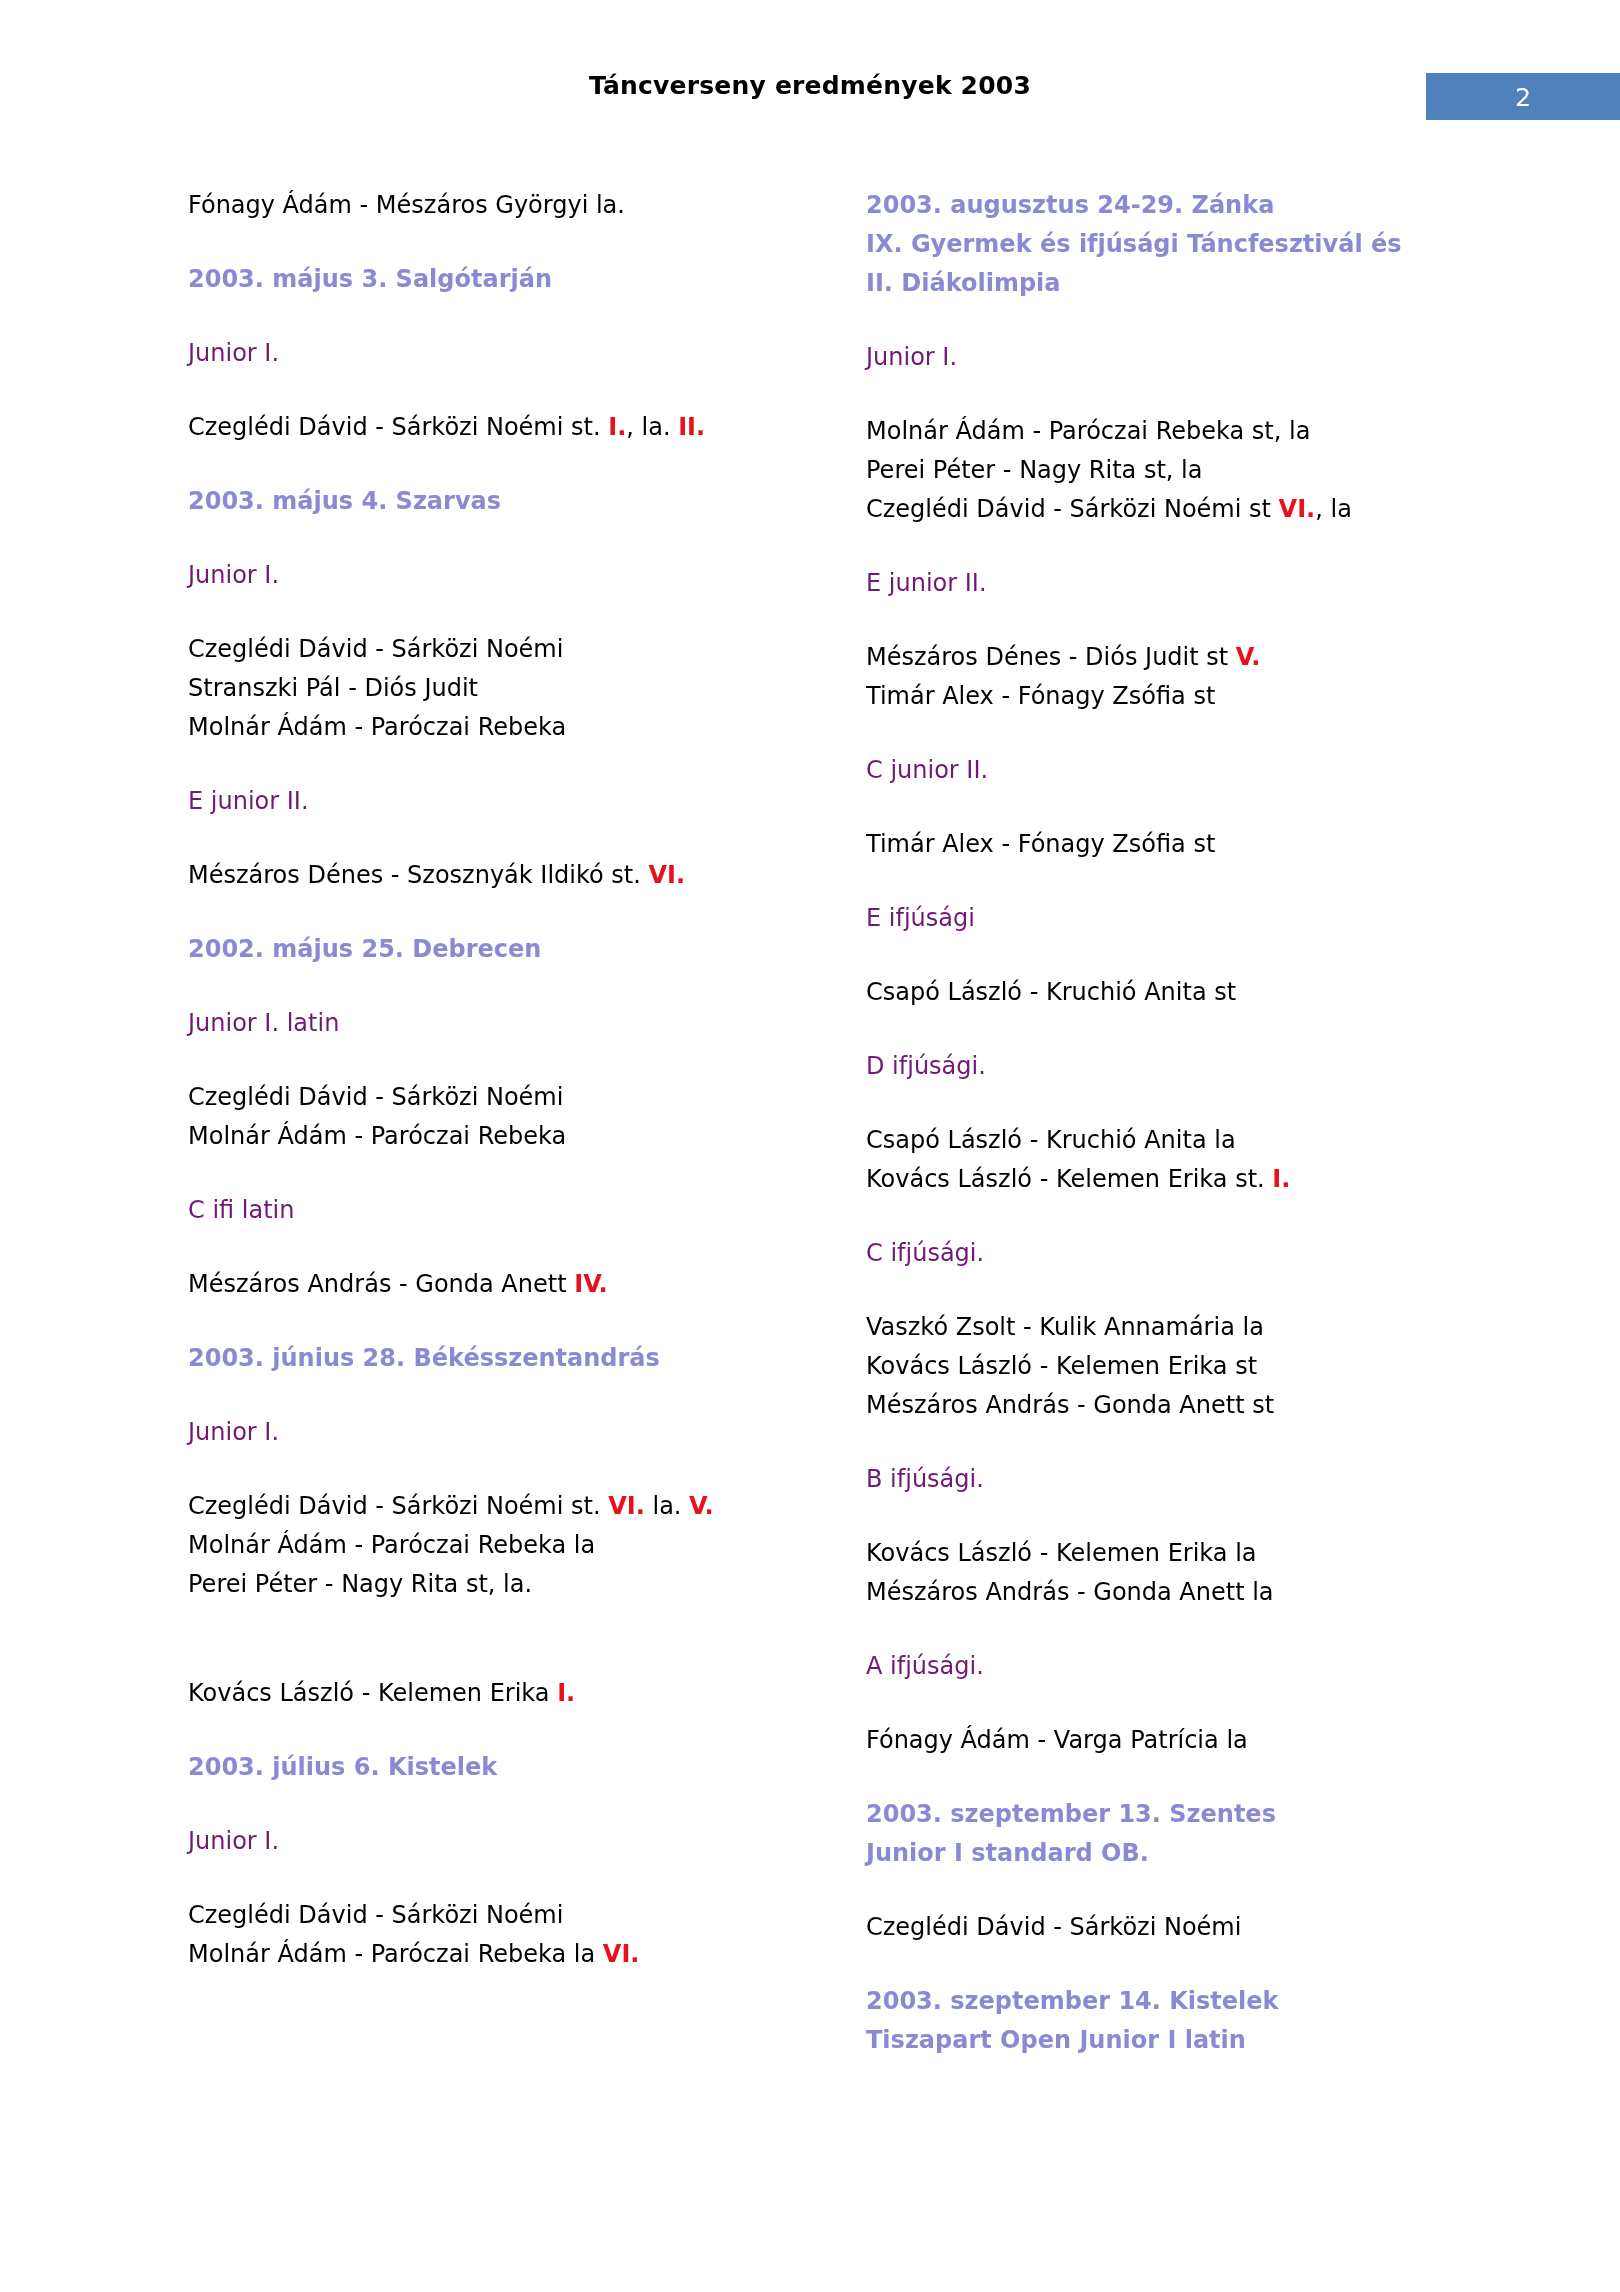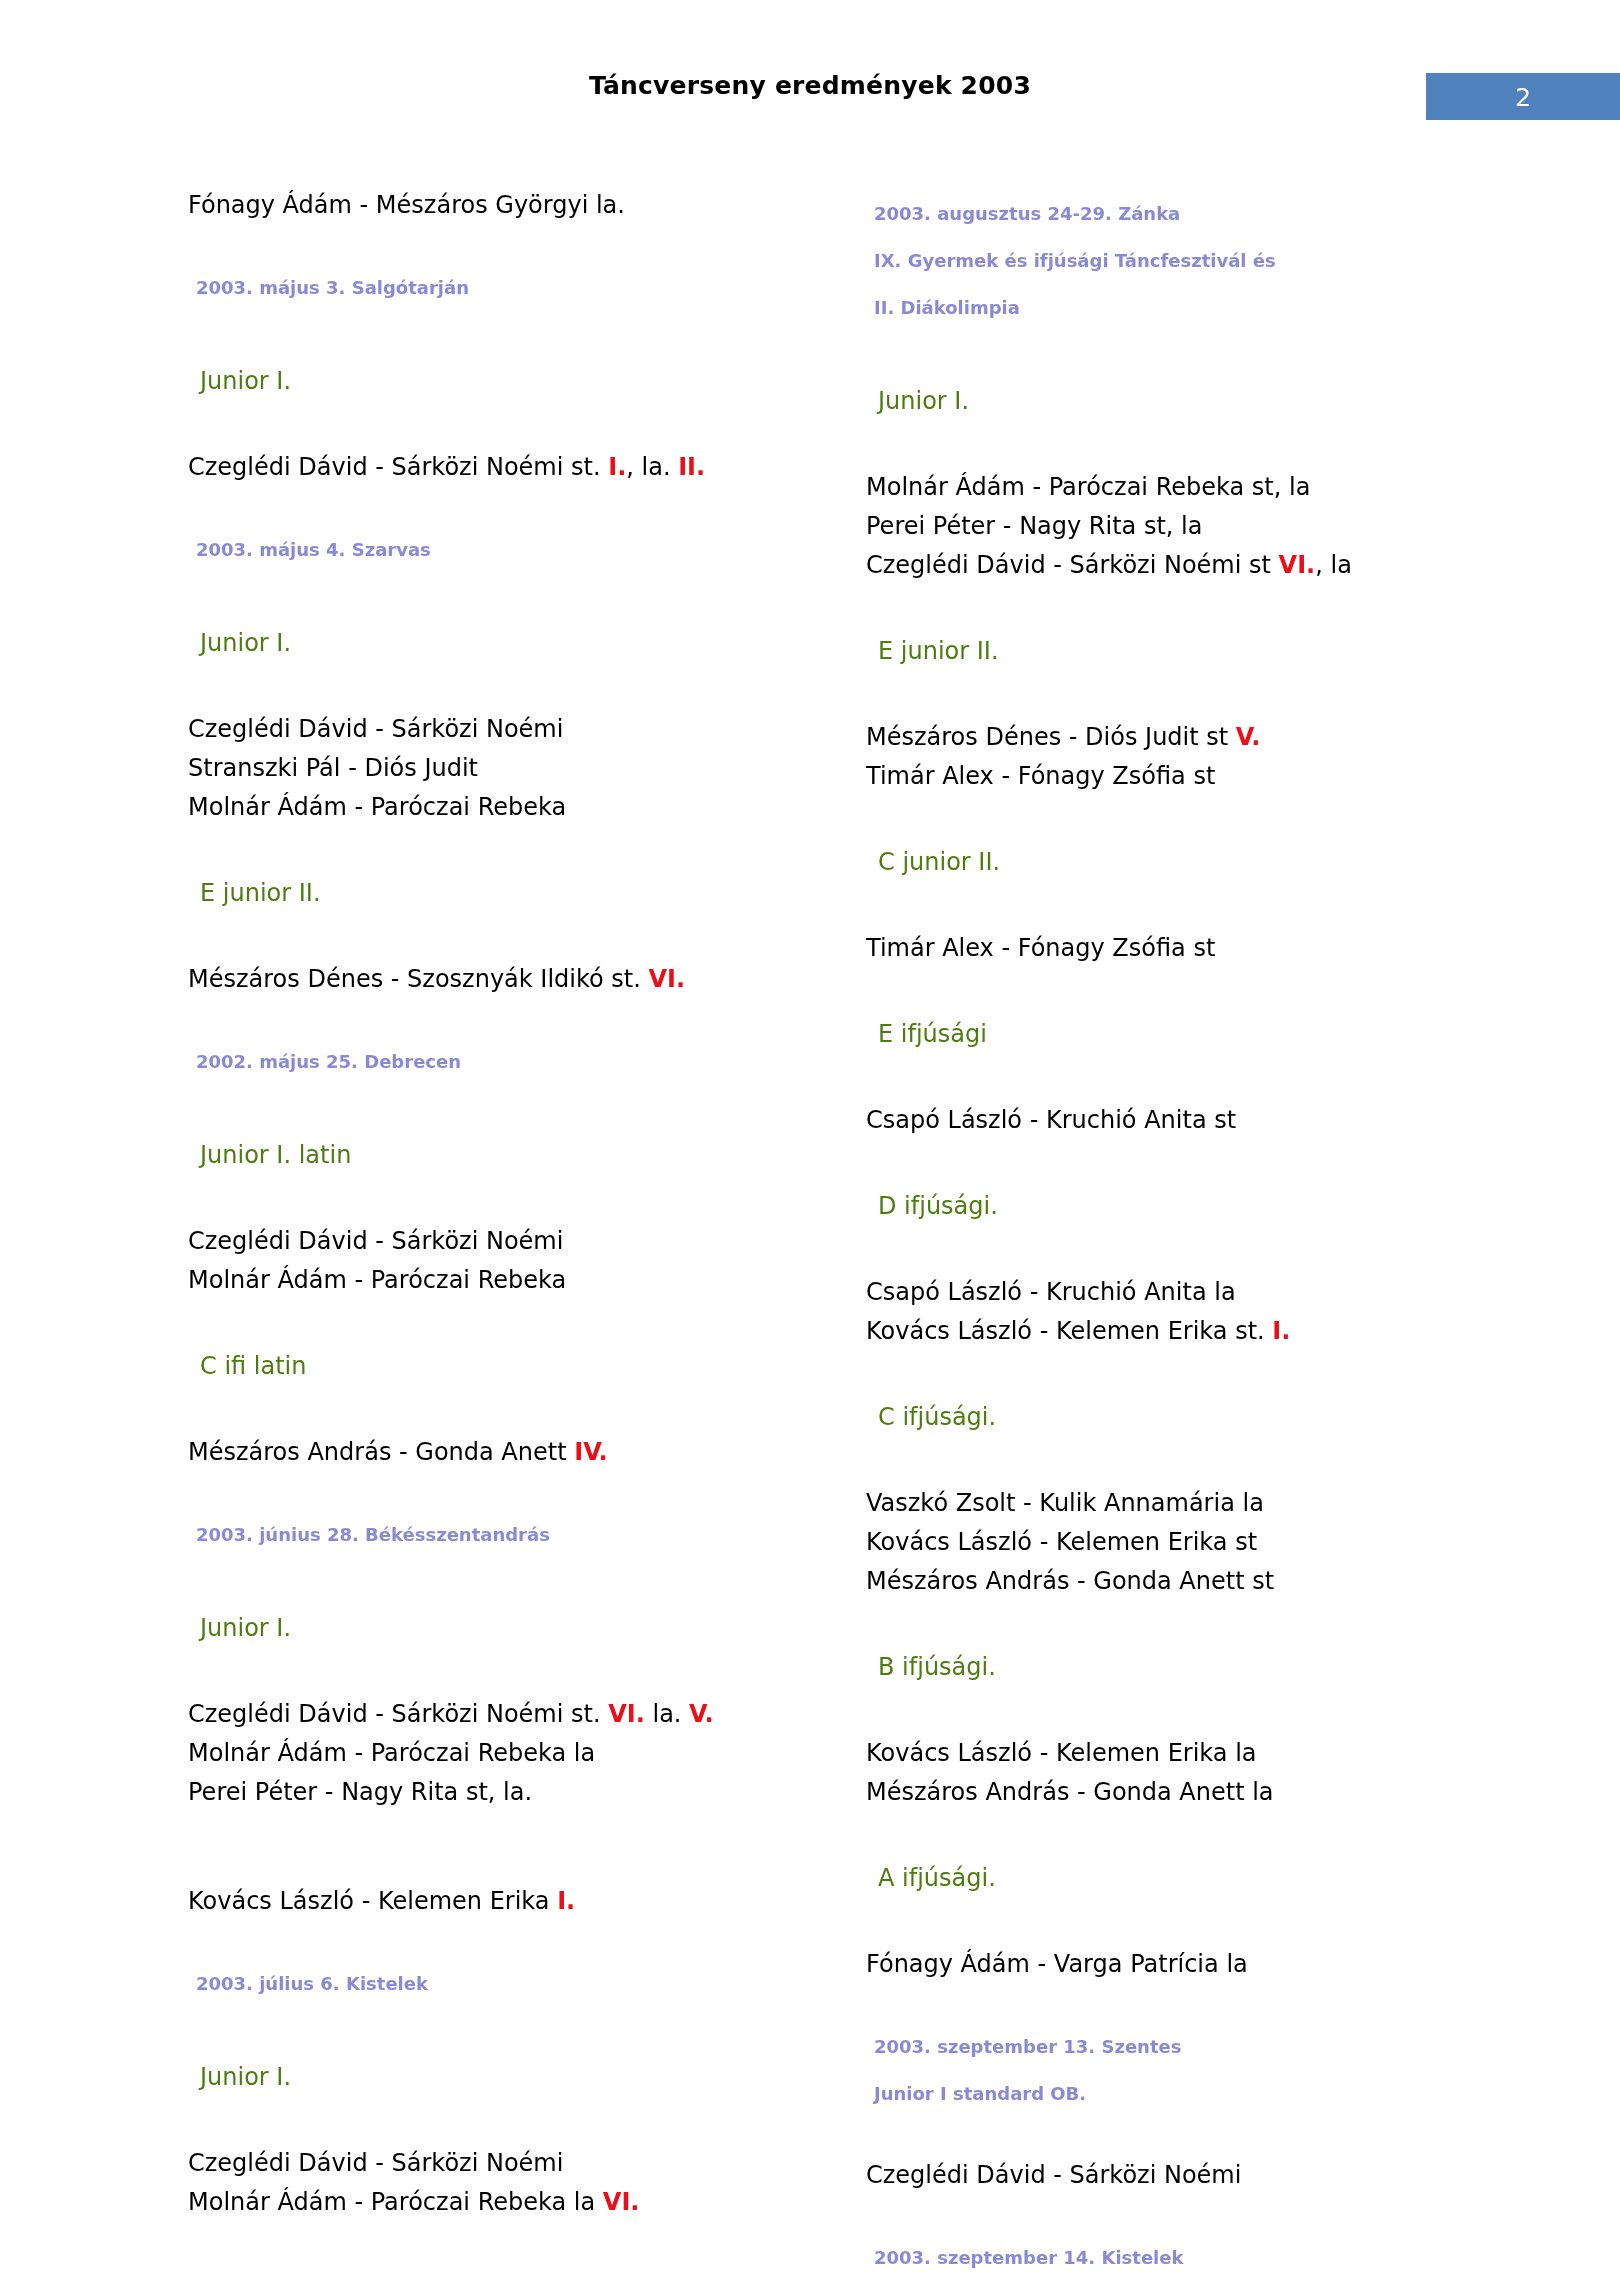--- a/index.html
+++ b/index.html
@@ -69,32 +69,32 @@
     padding-left: 174px;
   }
   p.line {
     margin: 0;
     font-size: 24px;
     line-height: 39px;
     color: #000000;
     white-space: nowrap;
   }
   p.event {
-    margin: 8px;
-    font-size: 18px;
+    margin: 0;
+    font-size: 24px;
     line-height: 39px;
     font-weight: bold;
     color: #8a8ad4;
     white-space: nowrap;
   }
   p.cat {
-    margin: 12px;
+    margin: 0;
     font-size: 24px;
     line-height: 39px;
-    color: #4d7c0f;
+    color: #701a75;
     white-space: nowrap;
   }
   .sp-lg { height: 35px; }
   .rank {
     color: #e8101a;
     font-weight: bold;
   }
 </style>
 </head>
 <body>

